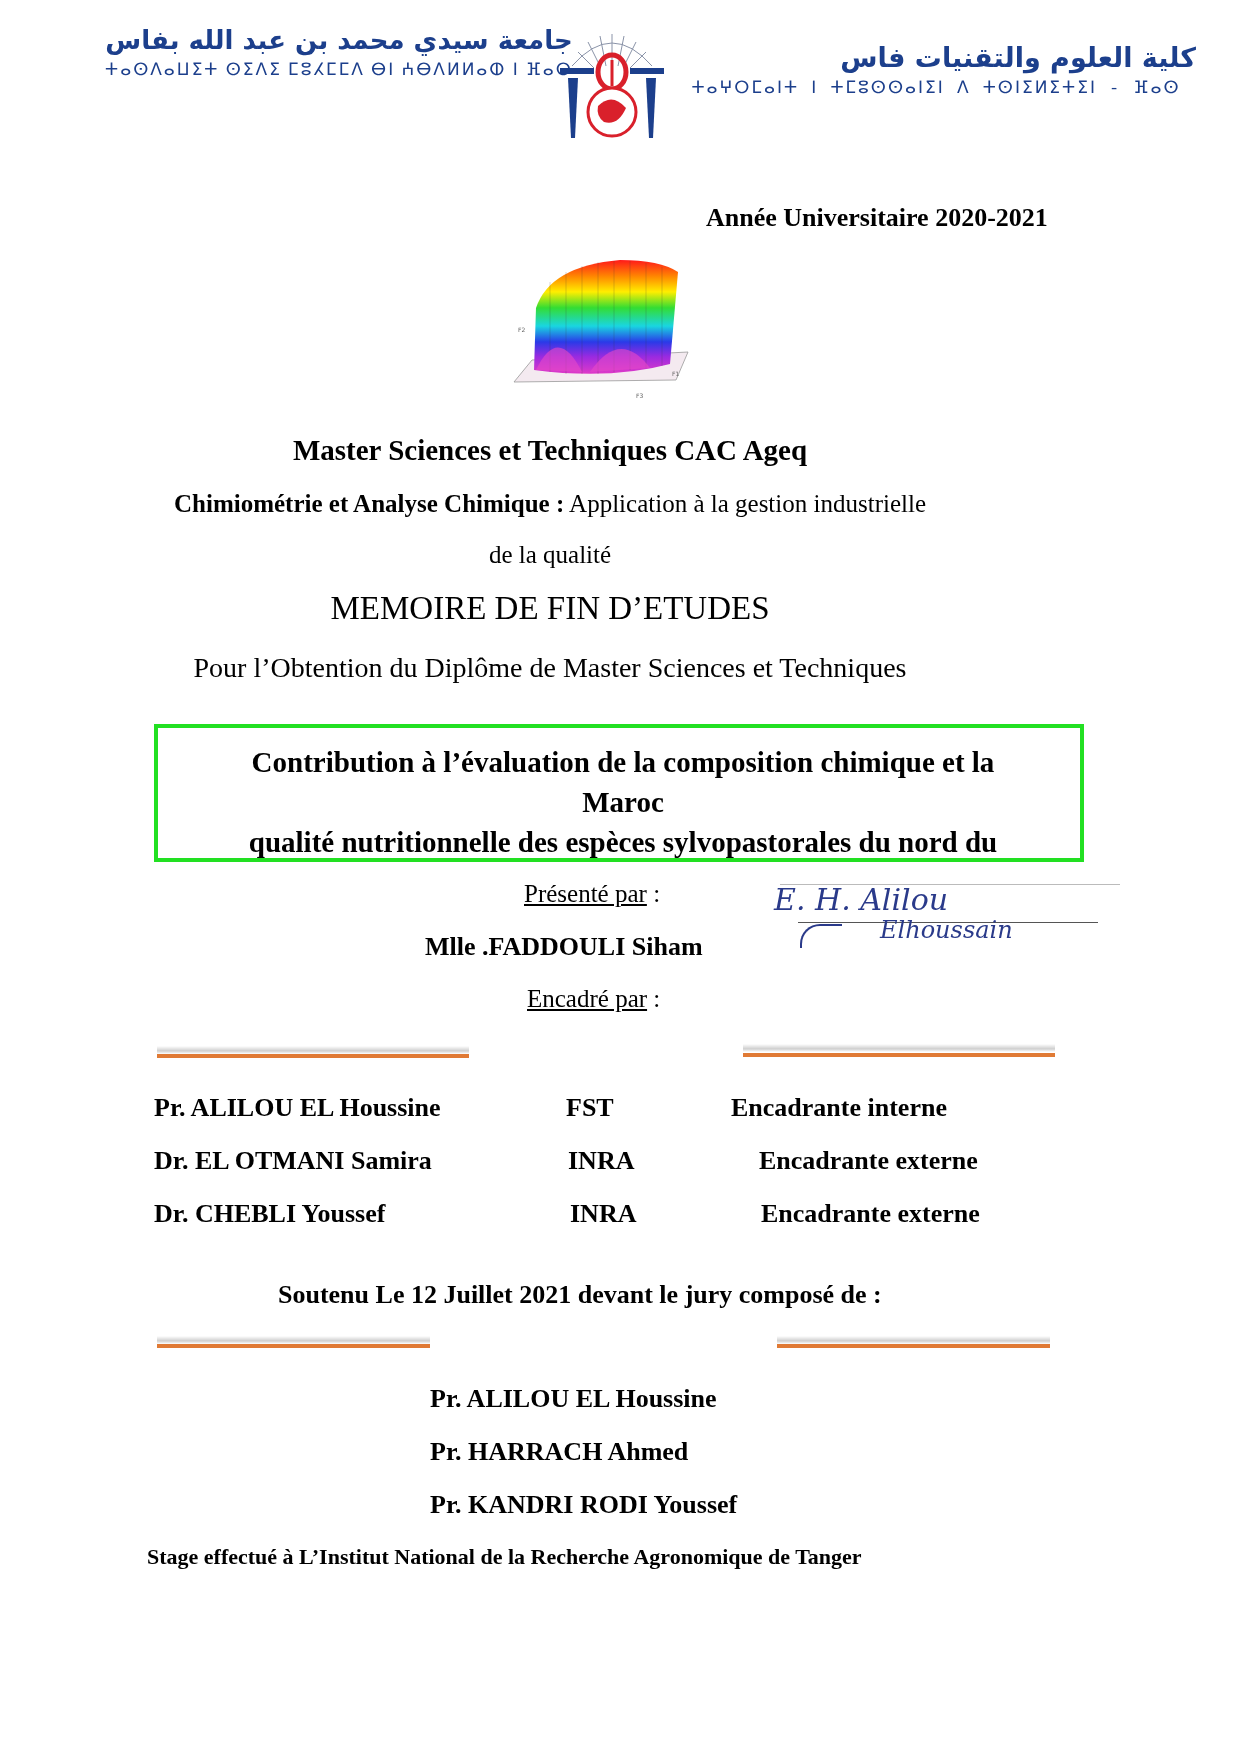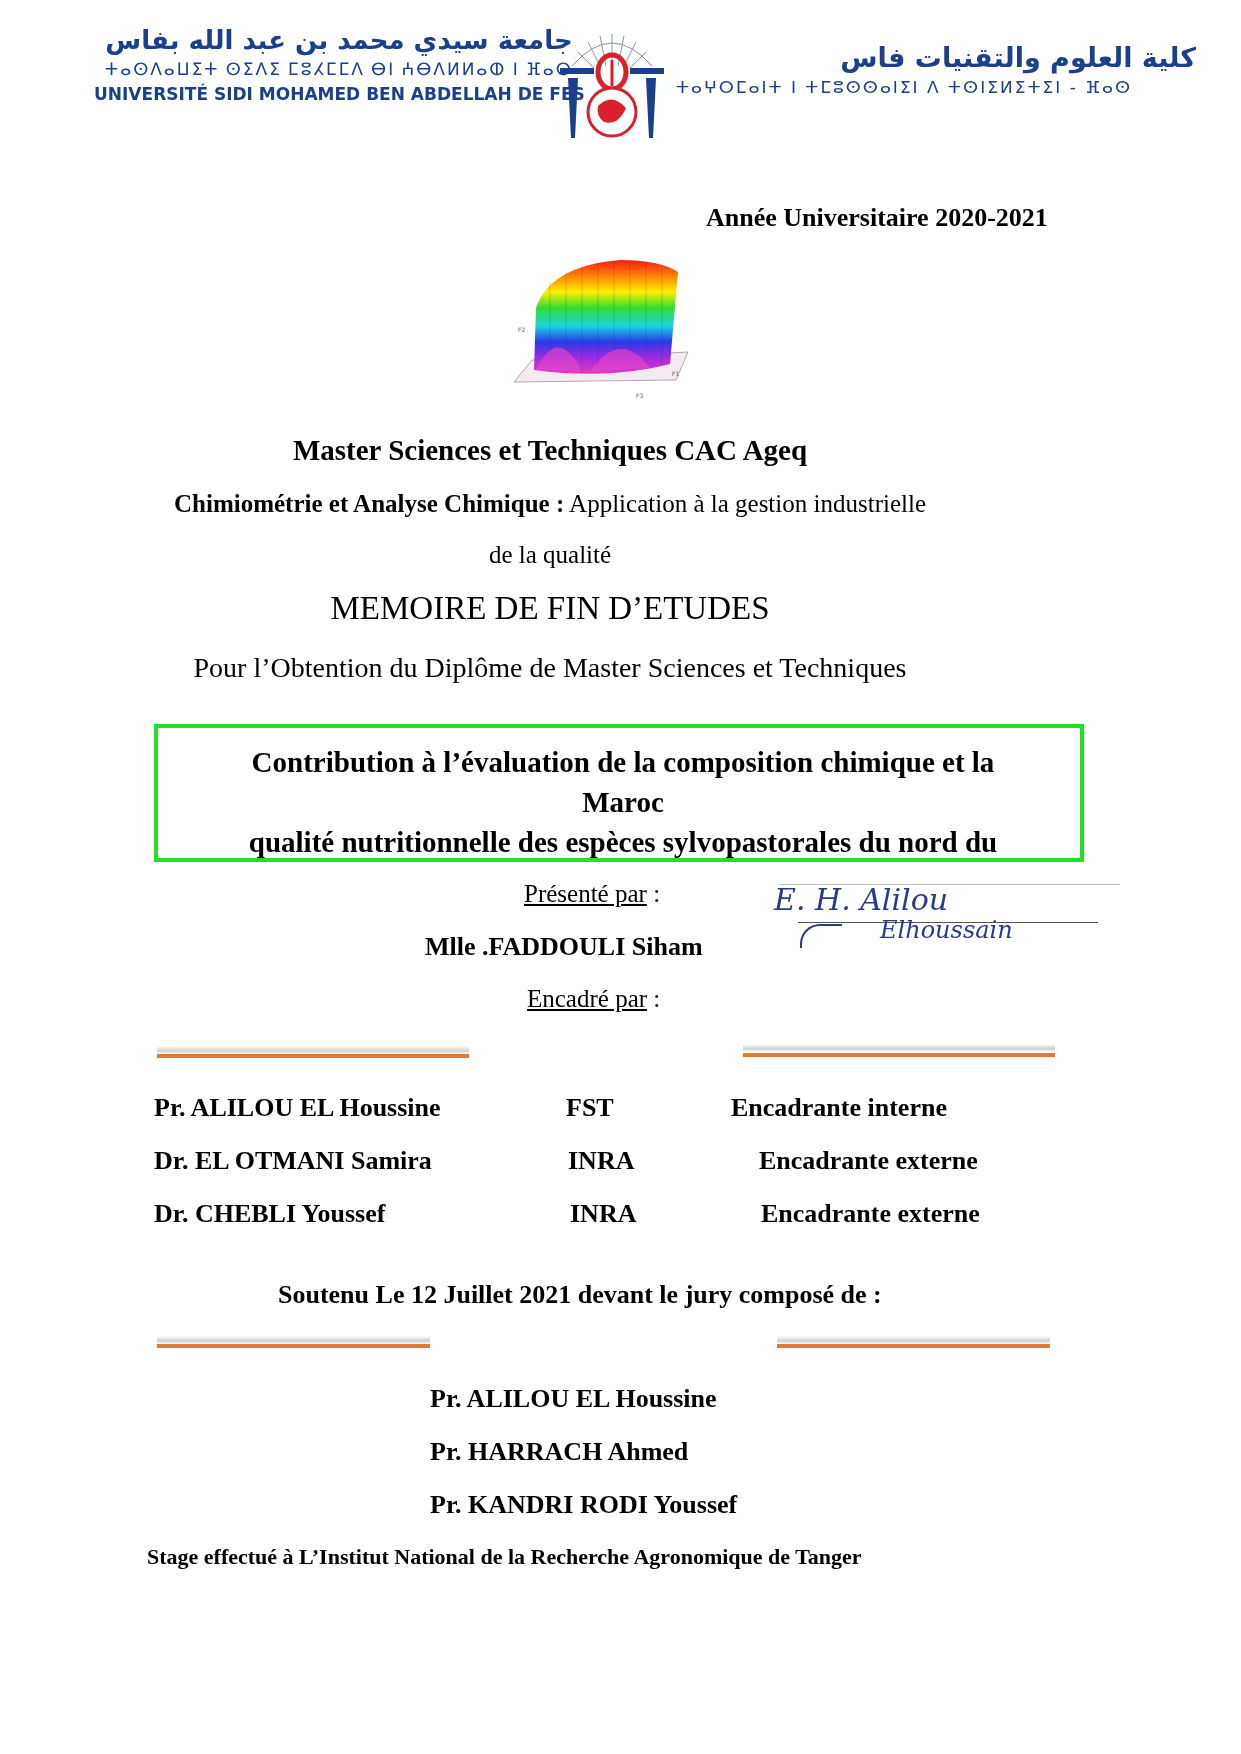--- a/index.html
+++ b/index.html
@@ -16,21 +16,20 @@
   .rule-shadow { height:8px; background:linear-gradient(#ffffff, #cfcfcf 60%, #ffffff); }
   .row { font-weight:bold; font-size:26px; white-space:nowrap; }
   .sig { font-family:"DejaVu Serif", serif; font-style:italic; color:#2a3a8a; white-space:nowrap; }
 </style>
 </head>
 <body>
 
 <div class="abs" style="left:50px; top:25px; width:490px;margin-left:44px;">
   <div class="hdr-ar" style="font-size:26px; text-align:center;">جامعة سيدي محمد بن عبد الله بفاس</div>
   <div class="hdr-tf" style="font-size:17px; text-align:center; margin-top:4px;font-family:Liberation Serif, serif;">ⵜⴰⵙⴷⴰⵡⵉⵜ ⵙⵉⴷⵉ ⵎⵓⵃⵎⵎⴷ ⴱⵏ ⵄⴱⴷⵍⵍⴰⵀ ⵏ ⴼⴰⵙ</div>
-  <div class="hdr-fr" style="font-size:17px; text-align:center; margin-top:4px;">UNIVERSITÉ SIDI MOHAMED BEN ABDELLAH DE FES</div>
 </div>
 
 <div class="abs" style="left:552px; top:26px; width:120px; height:118px;">
   <svg width="120" height="118" viewBox="0 0 120 118">
     <g stroke="#8a93a8" stroke-width="1" fill="none">
       <path d="M20 40 Q60 -6 100 40"></path>
       <line x1="60" y1="8" x2="60" y2="40"></line>
         <line x1="48" y1="10" x2="54" y2="40"></line>
         <line x1="72" y1="10" x2="66" y2="40"></line>
       <line x1="36" y1="16" x2="48" y2="40"></line>
@@ -44,21 +43,21 @@
     <path d="M94 52 L104 52 L101 112 L97 112 Z" fill="#1c3f8c"></path>
     <ellipse cx="60" cy="46" rx="14" ry="17" fill="none" stroke="#d9202b" stroke-width="5"></ellipse>
     <line x1="60" y1="34" x2="60" y2="60" stroke="#d9202b" stroke-width="3"></line>
     <circle cx="60" cy="86" r="24" fill="#fff" stroke="#d9202b" stroke-width="3"></circle>
     <path d="M46 80 Q60 66 74 82 Q66 100 52 96 Q44 90 46 80 Z" fill="#d9202b"></path>
   </svg>
 </div>
 
 <div class="abs" style="left:676px; top:42px; width:520px;">
   <div class="hdr-ar" style="font-size:27px; text-align:right;">كلية العلوم والتقنيات فاس</div>
-  <div class="hdr-tf" style="font-size:17px; text-align:left; margin-top:4px;">ⵜⴰⵖⵔⵎⴰⵏⵜ ⵏ ⵜⵎⵓⵙⵙⴰⵏⵉⵏ ⴷ ⵜⵙⵏⵉⵍⵉⵜⵉⵏ - ⴼⴰⵙ</div>
+  <div class="hdr-tf" style="font-size:17px; text-align:center; margin-top:4px;font-family:Liberation Mono, monospace;">ⵜⴰⵖⵔⵎⴰⵏⵜ ⵏ ⵜⵎⵓⵙⵙⴰⵏⵉⵏ ⴷ ⵜⵙⵏⵉⵍⵉⵜⵉⵏ - ⴼⴰⵙ</div>
 </div>
 
 <div class="abs bold" style="left:706px; top:203px; font-size:26px; white-space:nowrap;">Année Universitaire 2020-2021</div>
 
 <div class="abs" style="left:510px; top:252px; width:200px; height:150px;">
   <svg width="200" height="150" viewBox="0 0 200 150">
     <defs>
       <linearGradient id="rb" x1="0" y1="0" x2="0" y2="1">
         <stop offset="0" stop-color="#ff1a1a"></stop>
         <stop offset="0.15" stop-color="#ff8c00"></stop>

